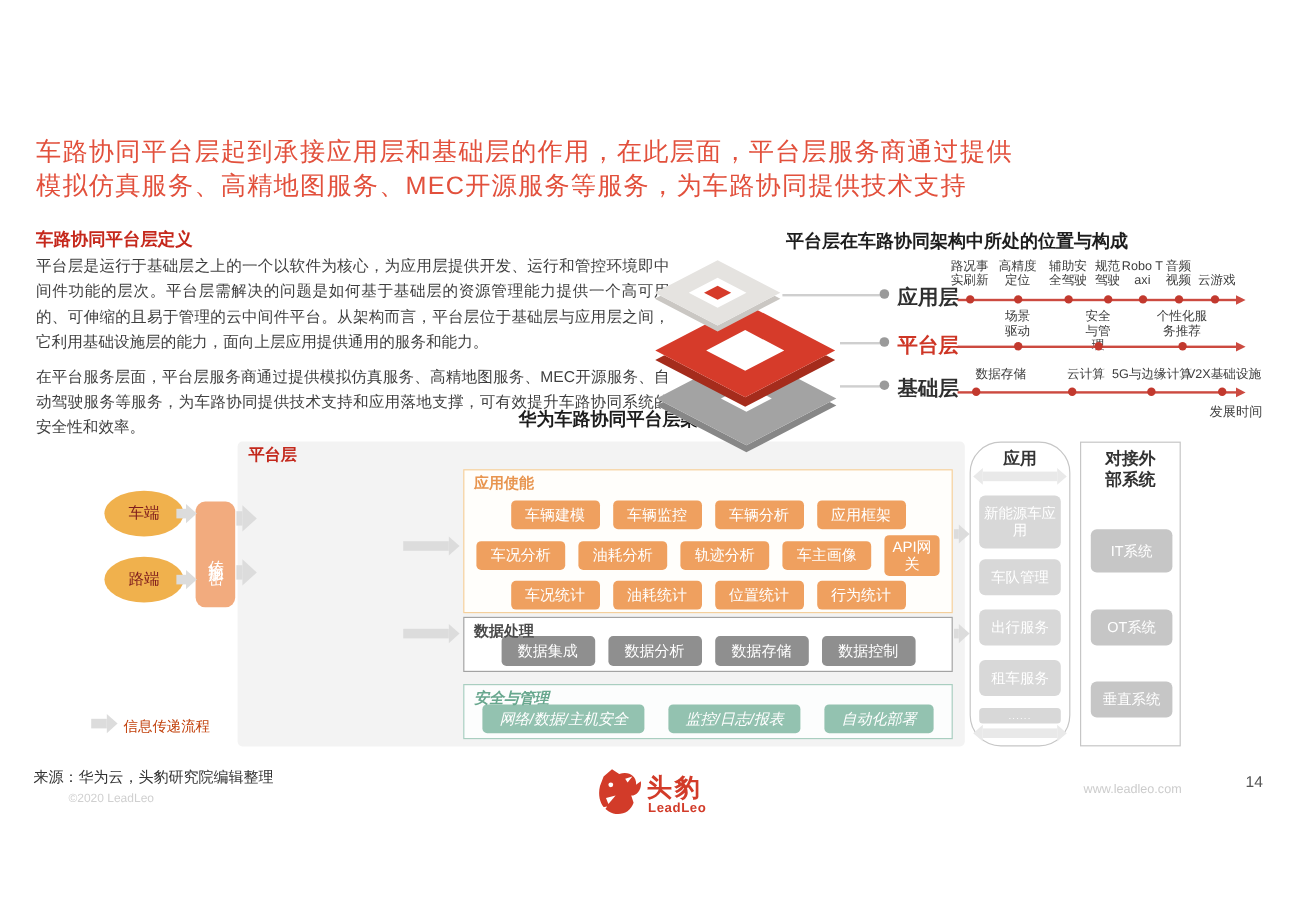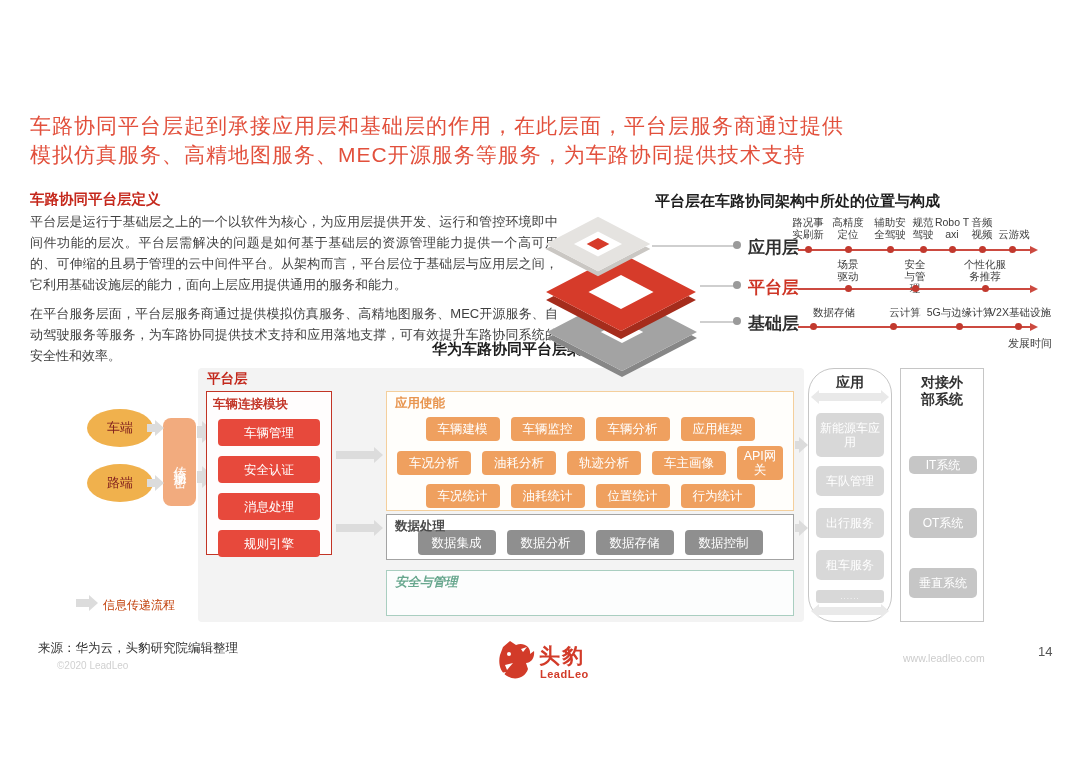--- a/index.html
+++ b/index.html
@@ -80,21 +80,21 @@
                border-left:12px solid #dcdcdc;}
   .dblarrow{position:absolute;height:8px;background:#e9e9e9;}
   .dblarrow:before{content:"";position:absolute;right:100%;top:50%;transform:translateY(-50%);
                border-top:7px solid transparent;border-bottom:7px solid transparent;
                border-right:8px solid #e9e9e9;}
   .dblarrow:after{content:"";position:absolute;left:100%;top:50%;transform:translateY(-50%);
                border-top:7px solid transparent;border-bottom:7px solid transparent;
                border-left:8px solid #e9e9e9;}
 
   .legend-text{left:103px;top:597px;font-size:12px;color:#c2410c;}
-  .source{left:38px;top:640px;font-size:12.5px;color:#333;}
+  .source{left:28px;top:640px;font-size:12.5px;color:#333;}
   .copyright{left:57px;top:660px;font-size:10px;color:#d0d0d0;}
   .logo-cn{left:539px;top:642px;font-size:21px;font-weight:bold;color:#d23b29;letter-spacing:2px;}
   .logo-en{left:540px;top:668px;font-size:11px;font-weight:bold;color:#d23b29;letter-spacing:.5px;}
   .website{left:903px;top:652px;font-size:10.5px;color:#ccc;}
   .pagenum{left:1038px;top:644px;font-size:13px;color:#555;}
 </style>
 </head>
 <body>
 
 <div class="page">
@@ -183,29 +183,20 @@
 
   <div class="arr arr-s" style="left:147px;top:424px;width:8px;"></div>
   <div class="arr arr-s" style="left:147px;top:479px;width:8px;"></div>
   <div class="arr arr-m" style="left:197px;top:426px;width:5px;"></div>
   <div class="arr arr-m" style="left:197px;top:471px;width:5px;"></div>
   <div class="arr arr-s" style="left:336px;top:451px;width:38px;"></div>
   <div class="arr arr-s" style="left:336px;top:524px;width:38px;"></div>
   <div class="arr arr-s" style="left:795px;top:441px;width:4px;"></div>
   <div class="arr arr-s" style="left:795px;top:524px;width:4px;"></div>
 
-  <div class="abs vc-box">
-    <div class="vc-title">车辆连接模块</div>
-    <div class="vc-col">
-      <div class="btn vc-btn">车辆管理</div>
-      <div class="btn vc-btn">安全认证</div>
-      <div class="btn vc-btn">消息处理</div>
-      <div class="btn vc-btn">规则引擎</div>
-    </div>
-  </div>
 
   <div class="abs ae-box">
     <div class="ae-title">应用使能</div>
     <div class="ae-row">
       <div class="btn ae-btn">车辆建模</div>
       <div class="btn ae-btn">车辆监控</div>
       <div class="btn ae-btn">车辆分析</div>
       <div class="btn ae-btn">应用框架</div>
     </div>
     <div class="ae-row">
@@ -228,38 +219,43 @@
     <div class="dp-row">
       <div class="btn dp-btn">数据集成</div>
       <div class="btn dp-btn">数据分析</div>
       <div class="btn dp-btn">数据存储</div>
       <div class="btn dp-btn">数据控制</div>
     </div>
   </div>
 
   <div class="abs sm-box">
     <div class="sm-title">安全与管理</div>
+    <div class="sm-row">
+      <div class="btn sm-btn">网络/数据/主机安全</div>
+      <div class="btn sm-btn">监控/日志/报表</div>
+      <div class="btn sm-btn">自动化部署</div>
+    </div>
   </div>
 
   <div class="abs col-box" style="left:808px;border-radius:26px;">
     <div class="col-head" style="top:5px;">应用</div>
     <div class="dblarrow" style="left:10px;top:24px;width:62px;"></div>
     <div class="col-btn" style="top:44px;height:44px;">新能源车应用</div>
     <div class="col-btn" style="top:97px;height:30px;">车队管理</div>
     <div class="col-btn" style="top:139px;height:30px;">出行服务</div>
     <div class="col-btn" style="top:181px;height:30px;">租车服务</div>
     <div class="col-btn" style="top:221px;height:13px;font-size:8px;letter-spacing:1px;border-radius:3px;">......</div>
     <div class="dblarrow" style="left:10px;top:238px;width:62px;"></div>
   </div>
 
   <div class="abs col-box" style="left:900px;">
     <div class="col-head" style="top:5px;line-height:17px;">
       <span style="display:inline-block;width:48px;word-break:break-all;">对接外部系统</span>
     </div>
-    <div class="col-btn ext-btn" style="left:8px;top:87px;height:18px;">IT系统</div>
+    <div class="col-btn ext-btn" style="left:8px;top:72px;height:36px;">IT系统</div>
     <div class="col-btn ext-btn" style="left:8px;top:139px;height:30px;">OT系统</div>
     <div class="col-btn ext-btn" style="left:8px;top:199px;height:30px;">垂直系统</div>
   </div>
 
   <div class="arr arr-s" style="left:76px;top:599px;width:13px;"></div>
   <div class="abs legend-text">信息传递流程</div>
 
   <div class="abs source">来源：华为云，头豹研究院编辑整理</div>
   <div class="abs copyright">©2020 LeadLeo</div>
 

